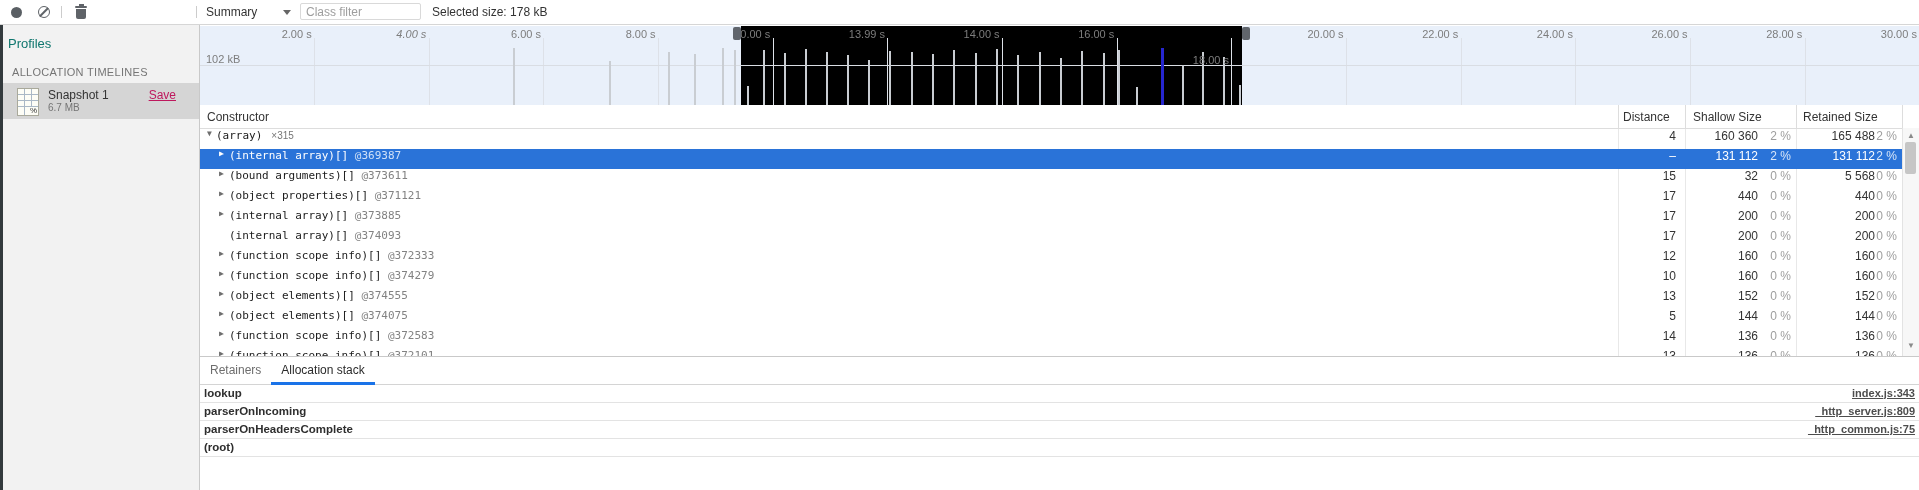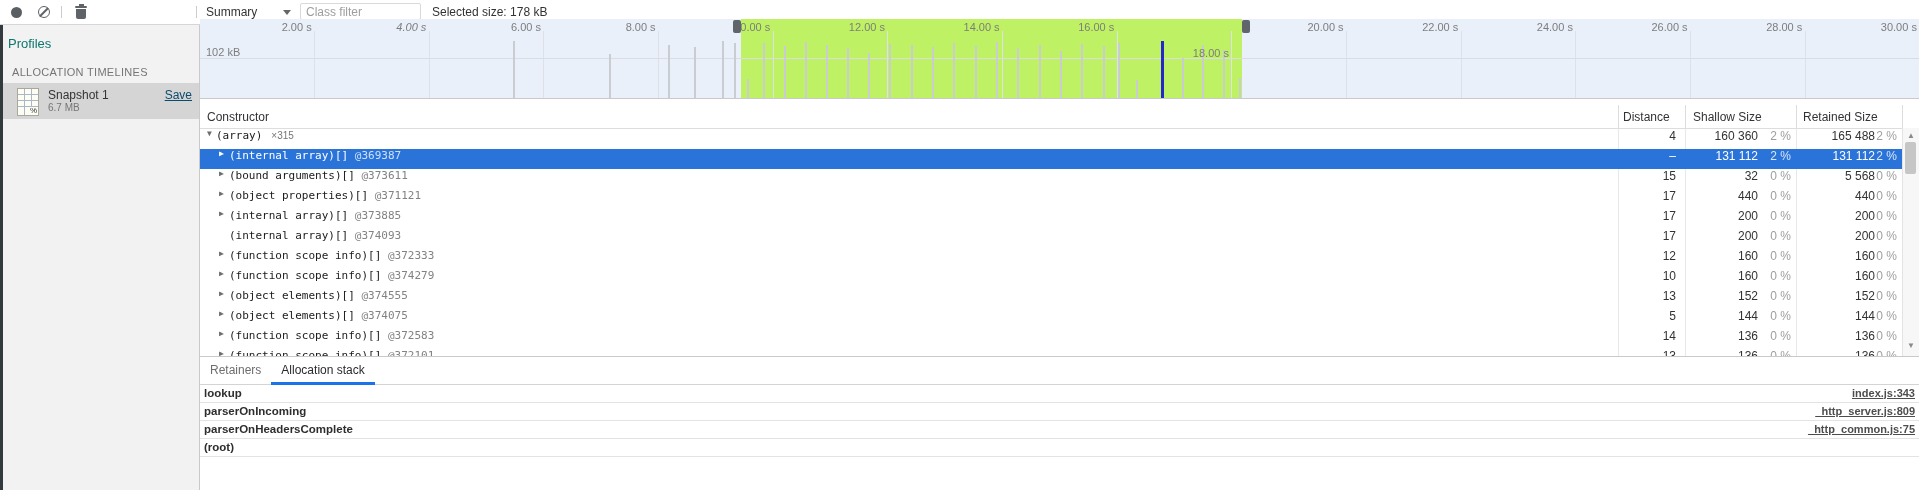--- a/index.html
+++ b/index.html
@@ -28,23 +28,23 @@
   .section-heading{position:absolute;left:12px;top:41px;font-size:11px;color:#757575;letter-spacing:.3px;}
   .snapshot-item{position:absolute;left:3px;top:58px;width:196px;height:36px;background:#d5d5d5;cursor:pointer;}
   .snap-icon{position:absolute;left:14px;top:5px;width:20px;height:26px;background:#fdfdf6;border:1px solid #a9a99b;}
   .snap-icon .gl-h1,.snap-icon .gl-h2,.snap-icon .gl-h3{position:absolute;left:0;width:20px;height:1px;background:#aab8c6;}
   .snap-icon .gl-h1{top:5px}.snap-icon .gl-h2{top:11px}.snap-icon .gl-h3{top:17px}
   .snap-icon .gl-v1,.snap-icon .gl-v2{position:absolute;top:0;width:1px;height:26px;background:#aab8c6;}
   .snap-icon .gl-v1{left:6px}.snap-icon .gl-v2{left:13px}
   .snap-icon .pct{position:absolute;right:1px;bottom:0px;font-size:8px;color:#333;background:#fdfdf6;line-height:8px;}
   .snap-title{position:absolute;left:45px;top:5px;font-size:12px;color:#333;}
   .snap-size{position:absolute;left:45px;top:19px;font-size:10px;color:#757575;}
-  .save-link{position:absolute;right:7px;top:5px;font-size:12px;color:#0c4a6e;text-decoration:underline;cursor:pointer;}
-  
-  .overview{position:absolute;left:200px;top:19px;width:1719px;height:79px;background:#bef264;border-bottom:1px solid #c9c9c9;cursor:col-resize;}
+  .save-link{position:absolute;right:23px;top:5px;font-size:12px;color:#be185d;text-decoration:underline;cursor:pointer;}
+  
+  .overview{position:absolute;left:200px;top:26px;width:1719px;height:79px;background:#000000;border-bottom:1px solid #c9c9c9;cursor:col-resize;}
   .dim{position:absolute;top:0;bottom:0;background:#e9f0fa;}
   .vgl{position:absolute;top:12px;bottom:0;width:1px;background:#dde1e8;}
   .hgrid{position:absolute;left:0;right:0;top:39px;height:1px;background:#d9dde3;}
   .rlab{position:absolute;top:2px;width:60px;text-align:right;font-size:11px;color:#7d7d7d;white-space:nowrap;}
   .kb-label{position:absolute;left:6px;top:27px;font-size:11px;color:#7d7d7d;}
   .bar{position:absolute;bottom:0;width:2px;background:#c9cdd2;}
   .bar.blue{background:#2626cf;width:3px;}
   .grip{position:absolute;top:1px;width:8px;height:13px;background:#60656c;border-radius:2px;cursor:ew-resize;}
   
   .grid{position:absolute;left:200px;top:105px;width:1719px;height:251px;background:#fff;border-bottom:1px solid #c9c9c9;}
@@ -169,21 +169,21 @@
       <div class="bar" style="left: 1002.27px; height: 53px;"></div>
       <div class="bar" style="left: 1022.91px; height: 48px;"></div>
       <div class="bar" style="left: 1038.97px; height: 20px;"></div>
     </div>
   <div id="rlabels">
       <div class="rlab" style="left: 51.66px;">2.00 s</div>
       <div class="rlab" style="left: 166.32px; font-style: italic;">4.00 s</div>
       <div class="rlab" style="left: 280.98px;">6.00 s</div>
       <div class="rlab" style="left: 395.64px;">8.00 s</div>
       <div class="rlab" style="left: 510.3px;">10.00 s</div>
-      <div class="rlab" style="left: 624.96px;">12.00 s</div>
+      <div class="rlab" style="left: 624.96px;">13.99 s</div>
       <div class="rlab" style="left: 739.62px;">14.00 s</div>
       <div class="rlab" style="left: 854.28px;">16.00 s</div>
       <div class="rlab" style="left: 968.94px; margin-top: 26px;">18.00 s</div>
       <div class="rlab" style="left: 1083.6px;">20.00 s</div>
       <div class="rlab" style="left: 1198.26px;">22.00 s</div>
       <div class="rlab" style="left: 1312.92px;">24.00 s</div>
       <div class="rlab" style="left: 1427.58px;">26.00 s</div>
       <div class="rlab" style="left: 1542.24px;">28.00 s</div>
       <div class="rlab" style="left: 1656.9px;">30.00 s</div>
     </div>

